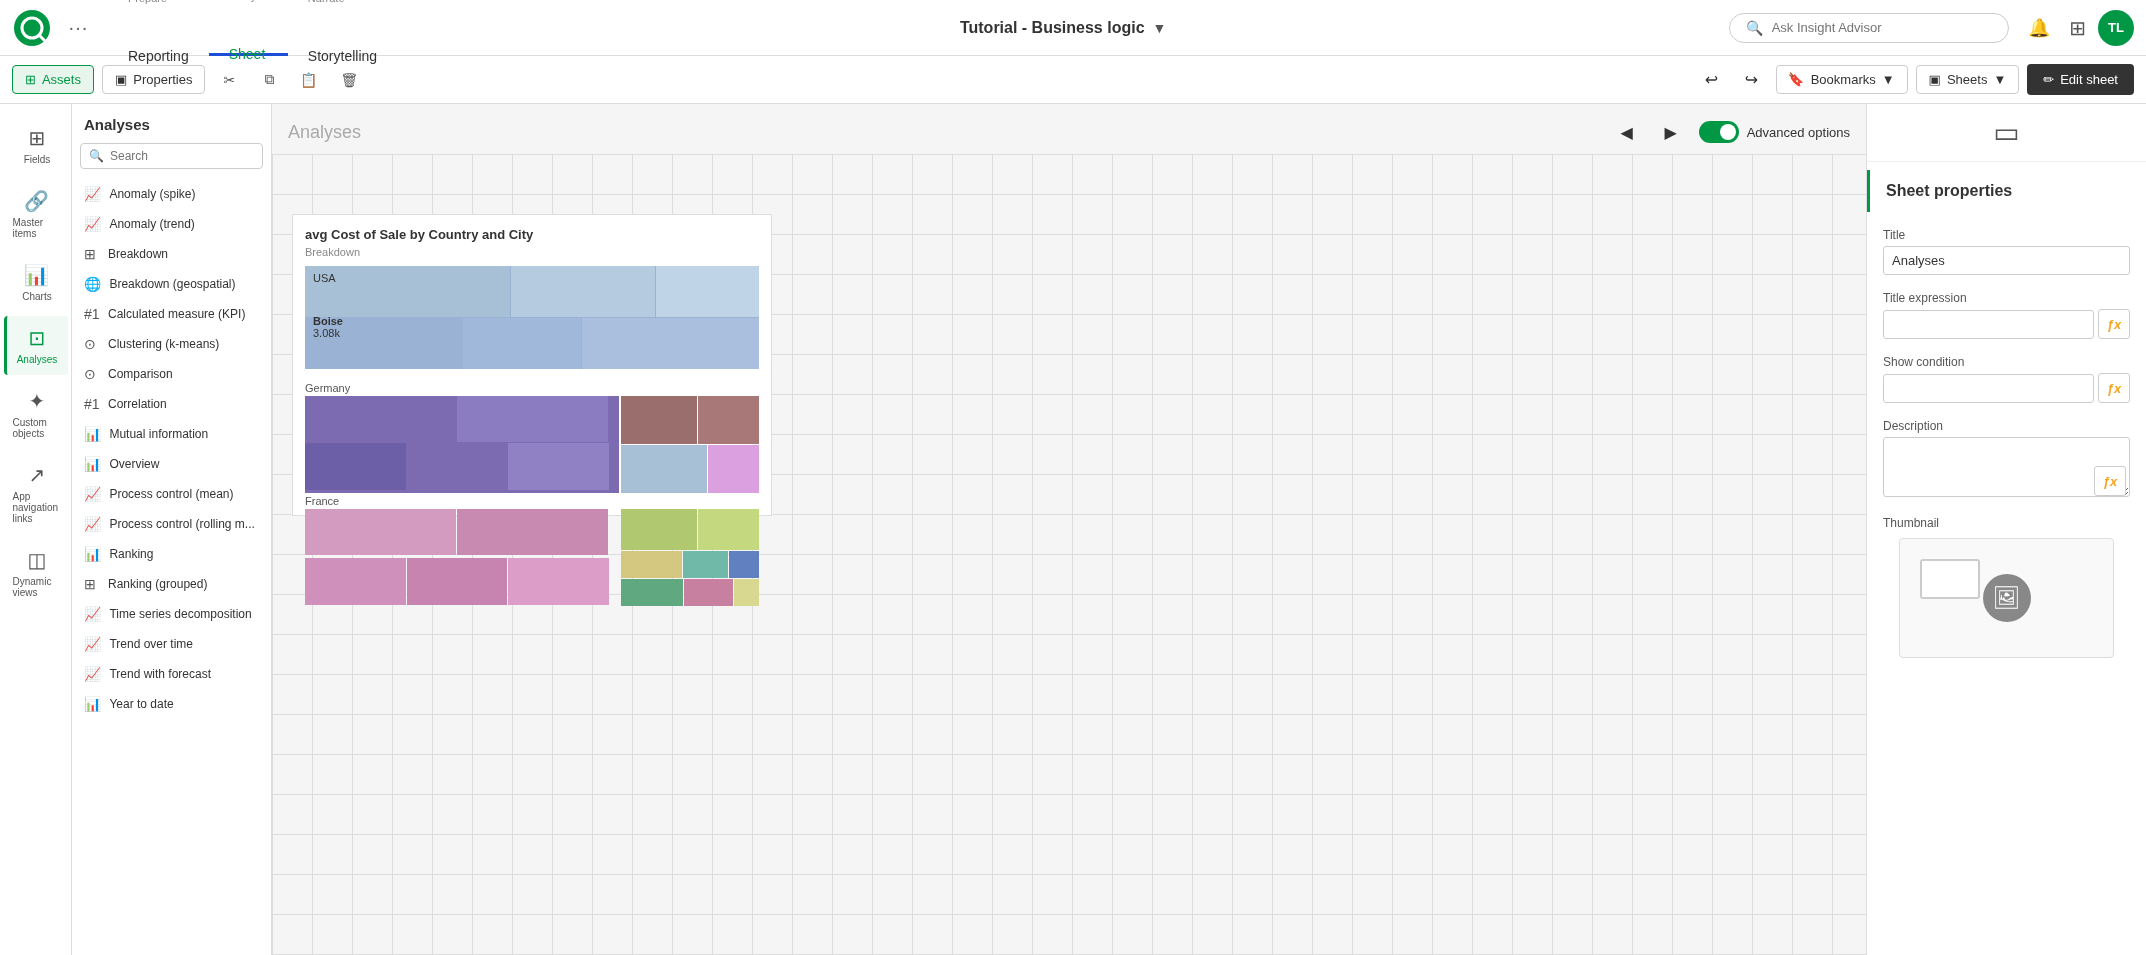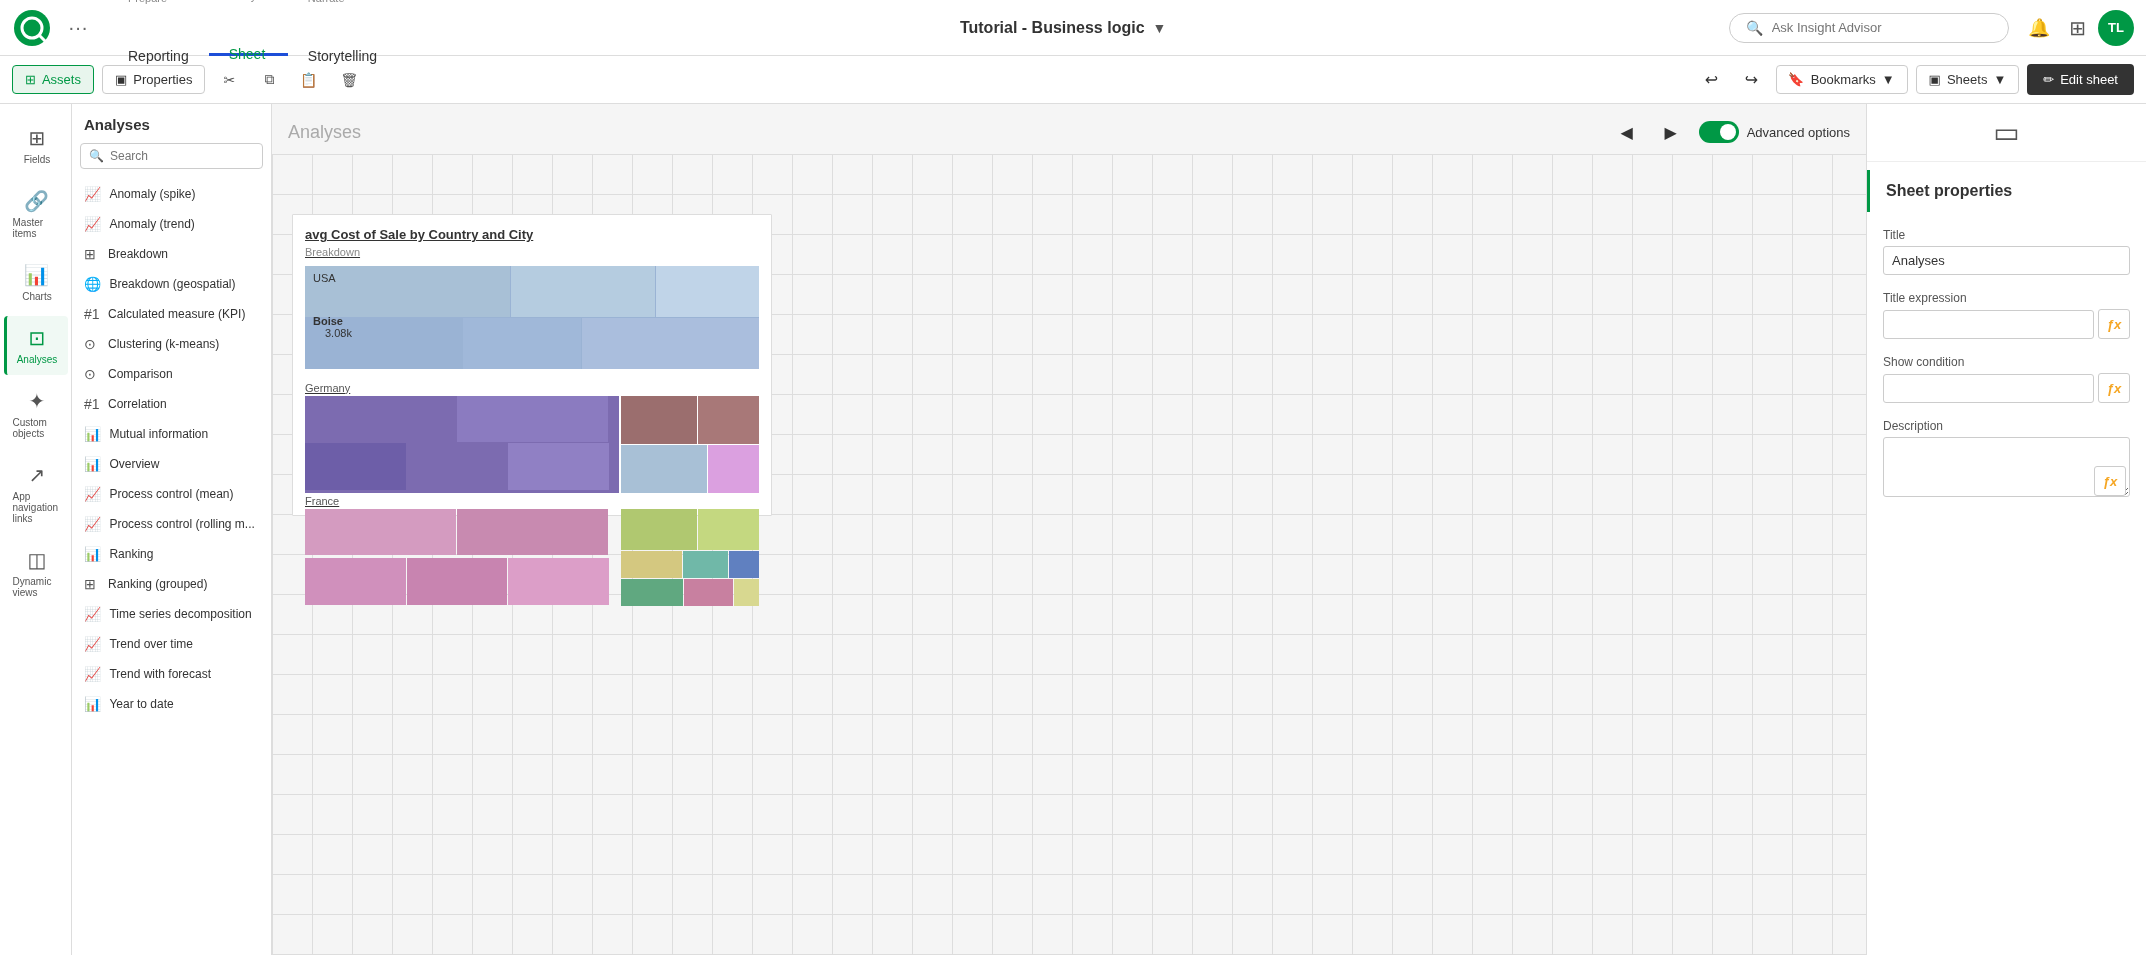--- a/index.html
+++ b/index.html
@@ -157,21 +157,20 @@
         linear-gradient(to bottom, #ddd 1px, transparent 1px);
       background-size: 40px 40px;
     }
 
     
     .chart-container {
       position: absolute; top: 60px; left: 20px;
       width: 480px; height: 302px;
       background: #fff; border: 1px solid #ddd; border-radius: 1px;
       padding: 12px;
-      text-decoration: underline;
     }
     .chart-title { font-size: 13px; font-weight: 600; color: #333; margin-bottom: 4px; }
     .chart-subtitle { font-size: 11px; color: #888; margin-bottom: 8px; }
 
     
     .properties-panel {
       width: 280px; background: #fff; border-left: 1px solid #ddd;
       display: flex; flex-direction: column; padding: 0;
     }
     .props-icon-area {
@@ -437,21 +436,21 @@
 
         <div style="display:flex; width:100%; height:340px; gap:2px; flex-direction:column;">
 
           <div style="display:flex; flex-direction:column; flex:1.2;">
             <div style="display:flex; gap:18px; flex:1; position:relative;">
               <div style="display:flex; gap:1px; flex:1;">
                 <div style="display:flex; flex-direction:column; flex:1.6; position:relative; background:#9ab3d4; gap:1px;">
                   <div style="position:absolute; top:6px; left:8px; font-size:11px; color:#333; font-weight:500;">USA</div>
                   <div style="position:absolute; bottom:30px; left:8px;">
                     <div style="font-size:11px; color:#333; font-weight:600;">Boise</div>
-                    <div style="font-size:11px; color:#333;margin-left:12px;">3.08k</div>
+                    <div style="font-size:11px; color:#333;">3.08k</div>
                   </div>
                   <div style="display:flex; gap:1px; height:50%;">
                     <div style="flex:1; background:#a8c0d6;"></div>
                     <div style="flex:0.7; background:#b5cce0;"></div>
                     <div style="flex:0.5; background:#c0d4e8;"></div>
                   </div>
                   <div style="display:flex; gap:1px; height:50%;">
                     <div style="flex:0.8; background:#9ab3d4;"></div>
                     <div style="flex:0.6; background:#a0b8d9;"></div>
                     <div style="flex:0.9; background:#aabedd;"></div>
@@ -551,15 +550,22 @@
     </div>
 
     <div class="props-field">
       <div class="props-label">Description</div>
       <div style="position:relative;">
         <textarea class="props-textarea" style=""></textarea>
         <button class="fx-btn" style="position:absolute; bottom:4px; right:4px;">ƒx</button>
       </div>
     </div>
 
+    <div class="props-field">
+      <div class="props-label">Thumbnail</div>
+      <div class="thumbnail-area">
+        <div class="thumbnail-placeholder"></div>
+        <div class="thumbnail-icon">🖼</div>
+      </div>
+    </div>
   </div>
 
 </div>
 
 </body></html>

